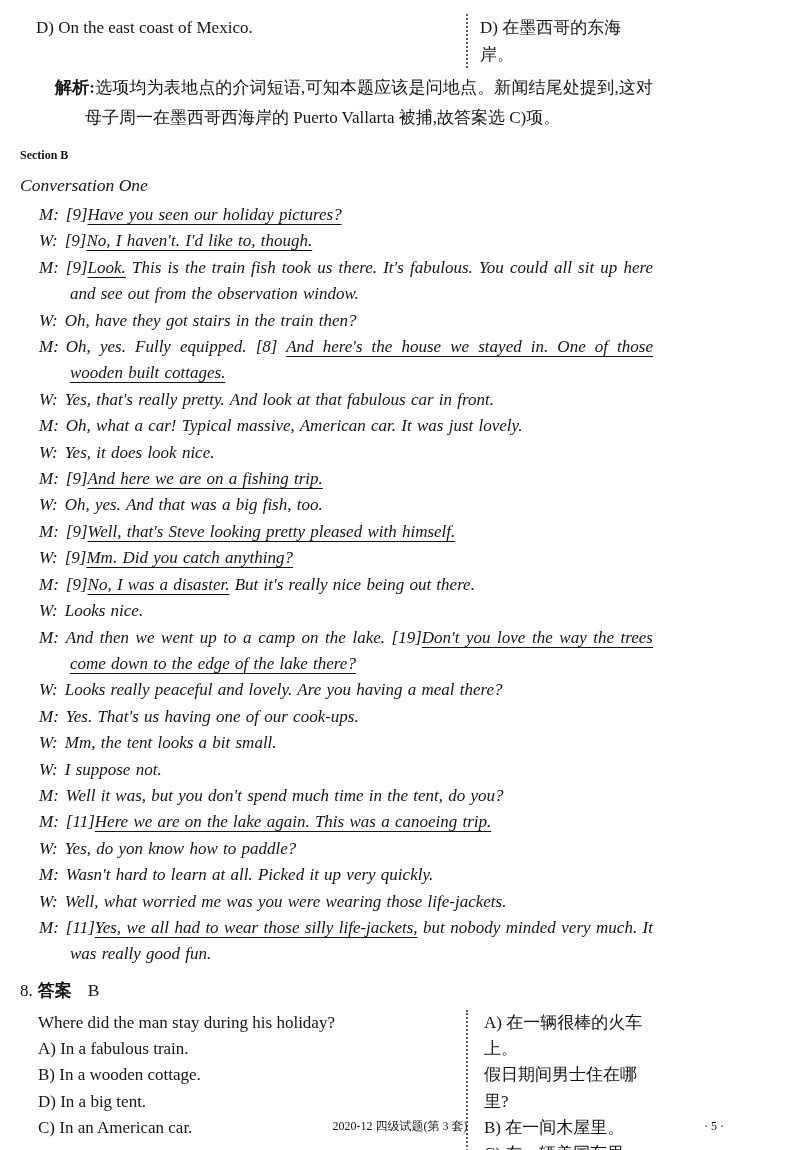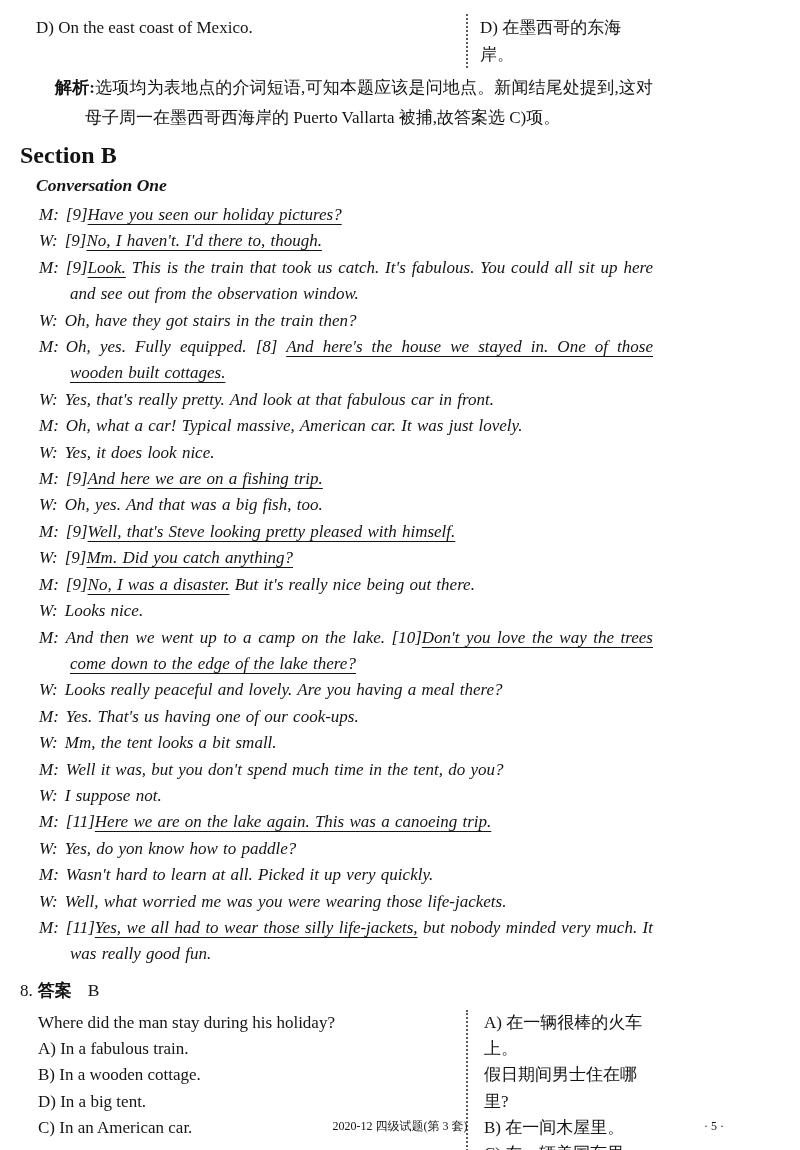--- a/index.html
+++ b/index.html
@@ -33,25 +33,25 @@
     margin: 5px 0 0 0;
     line-height: 30px;
     padding-left: 65px;
     text-indent: -30px;
     text-align: justify;
   }
   .analysis-label { font-weight: bold; }
 
   .section-title {
     margin: 10px 0 0 0;
-    font-size: 24px; font-weight: bold; line-height: 25px;
+    font-size: 12px; font-weight: bold; line-height: 25px;
   }
   .conv-title {
-    margin: 6px 0 0 16px;
-    font-size: 17.5px; font-weight: bold; font-style: italic; line-height: 23px;
+    margin: 6px 0 0 0;
+    font-size: 17.5px; font-weight: normal; font-style: italic; line-height: 23px;
   }
 
   
   #dialogue { margin-top: 5px; font-style: italic; }
   .dline {
     margin: 0;
     line-height: 26.4px;
     padding-left: 50px;
     text-indent: -31px;
     text-align: justify;
@@ -98,39 +98,39 @@
     <div class="cell-right">D) 在墨西哥的东海岸。</div>
   </div>
 
   <p class="analysis"><span class="analysis-label">解析:</span><span>选项均为表地点的介词短语,可知本题应该是问地点。新闻结尾处提到,这对母子周一在墨西哥西海岸的 Puerto Vallarta 被捕,故答案选 C)项。</span></p>
 
   <div class="section-title">Section B</div>
   <div class="conv-title">Conversation One</div>
 
   <div id="dialogue">
       <p class="dline"><span class="spk">M:</span><span class="seg">[9]</span><span class="seg underlined">Have you seen our holiday pictures?</span></p>
-      <p class="dline"><span class="spk">W:</span><span class="seg">[9]</span><span class="seg underlined">No, I haven't. I'd there to, though.</span></p>
-      <p class="dline"><span class="spk">M:</span><span class="seg">[9]</span><span class="seg underlined">Look.</span><span class="seg"> This is the train that took us catch. It's fabulous. You could all sit up here and see out from the observation window.</span></p>
+      <p class="dline"><span class="spk">W:</span><span class="seg">[9]</span><span class="seg underlined">No, I haven't. I'd like to, though.</span></p>
+      <p class="dline"><span class="spk">M:</span><span class="seg">[9]</span><span class="seg underlined">Look.</span><span class="seg"> This is the train fish took us there. It's fabulous. You could all sit up here and see out from the observation window.</span></p>
       <p class="dline"><span class="spk">W:</span><span class="seg">Oh, have they got stairs in the train then?</span></p>
       <p class="dline"><span class="spk">M:</span><span class="seg">Oh, yes. Fully equipped. [8] </span><span class="seg underlined">And here's the house we stayed in. One of those wooden built cottages.</span></p>
       <p class="dline"><span class="spk">W:</span><span class="seg">Yes, that's really pretty. And look at that fabulous car in front.</span></p>
       <p class="dline"><span class="spk">M:</span><span class="seg">Oh, what a car! Typical massive, American car. It was just lovely.</span></p>
       <p class="dline"><span class="spk">W:</span><span class="seg">Yes, it does look nice.</span></p>
       <p class="dline"><span class="spk">M:</span><span class="seg">[9]</span><span class="seg underlined">And here we are on a fishing trip.</span></p>
       <p class="dline"><span class="spk">W:</span><span class="seg">Oh, yes. And that was a big fish, too.</span></p>
       <p class="dline"><span class="spk">M:</span><span class="seg">[9]</span><span class="seg underlined">Well, that's Steve looking pretty pleased with himself.</span></p>
       <p class="dline"><span class="spk">W:</span><span class="seg">[9]</span><span class="seg underlined">Mm. Did you catch anything?</span></p>
       <p class="dline"><span class="spk">M:</span><span class="seg">[9]</span><span class="seg underlined">No, I was a disaster.</span><span class="seg"> But it's really nice being out there.</span></p>
       <p class="dline"><span class="spk">W:</span><span class="seg">Looks nice.</span></p>
-      <p class="dline"><span class="spk">M:</span><span class="seg">And then we went up to a camp on the lake. [10]</span><span class="seg underlined">Don't you love the way the trees come down to the edge of the lake there?</span></p>
+      <p class="dline"><span class="spk">M:</span><span class="seg">And then we went up to a camp on the lake. [19]</span><span class="seg underlined">Don't you love the way the trees come down to the edge of the lake there?</span></p>
       <p class="dline"><span class="spk">W:</span><span class="seg">Looks really peaceful and lovely. Are you having a meal there?</span></p>
       <p class="dline"><span class="spk">M:</span><span class="seg">Yes. That's us having one of our cook-ups.</span></p>
       <p class="dline"><span class="spk">W:</span><span class="seg">Mm, the tent looks a bit small.</span></p>
+      <p class="dline"><span class="spk">W:</span><span class="seg">I suppose not.</span></p>
       <p class="dline"><span class="spk">M:</span><span class="seg">Well it was, but you don't spend much time in the tent, do you?</span></p>
-      <p class="dline"><span class="spk">W:</span><span class="seg">I suppose not.</span></p>
       <p class="dline"><span class="spk">M:</span><span class="seg">[11]</span><span class="seg underlined">Here we are on the lake again. This was a canoeing trip.</span></p>
       <p class="dline"><span class="spk">W:</span><span class="seg">Yes, do yon know how to paddle?</span></p>
       <p class="dline"><span class="spk">M:</span><span class="seg">Wasn't hard to learn at all. Picked it up very quickly.</span></p>
       <p class="dline"><span class="spk">W:</span><span class="seg">Well, what worried me was you were wearing those life-jackets.</span></p>
       <p class="dline"><span class="spk">M:</span><span class="seg">[11]</span><span class="seg underlined">Yes, we all had to wear those silly life-jackets,</span><span class="seg"> but nobody minded very much. It was really good fun.</span></p>
     </div>
 
   <div class="answer-row">
     <span>8.</span><span class="answer-label">答案</span><span class="answer-value">B</span>
   </div>

